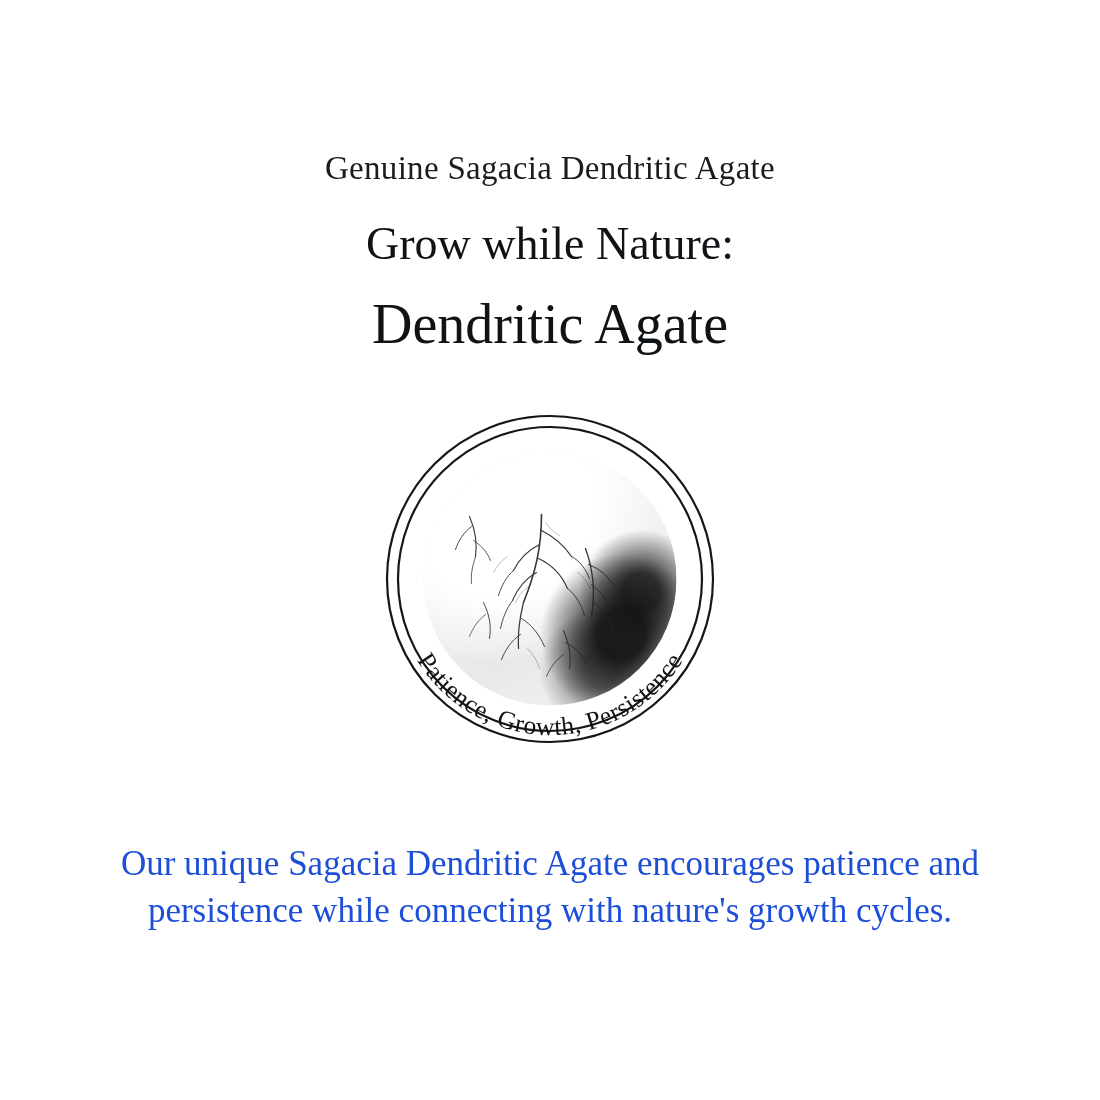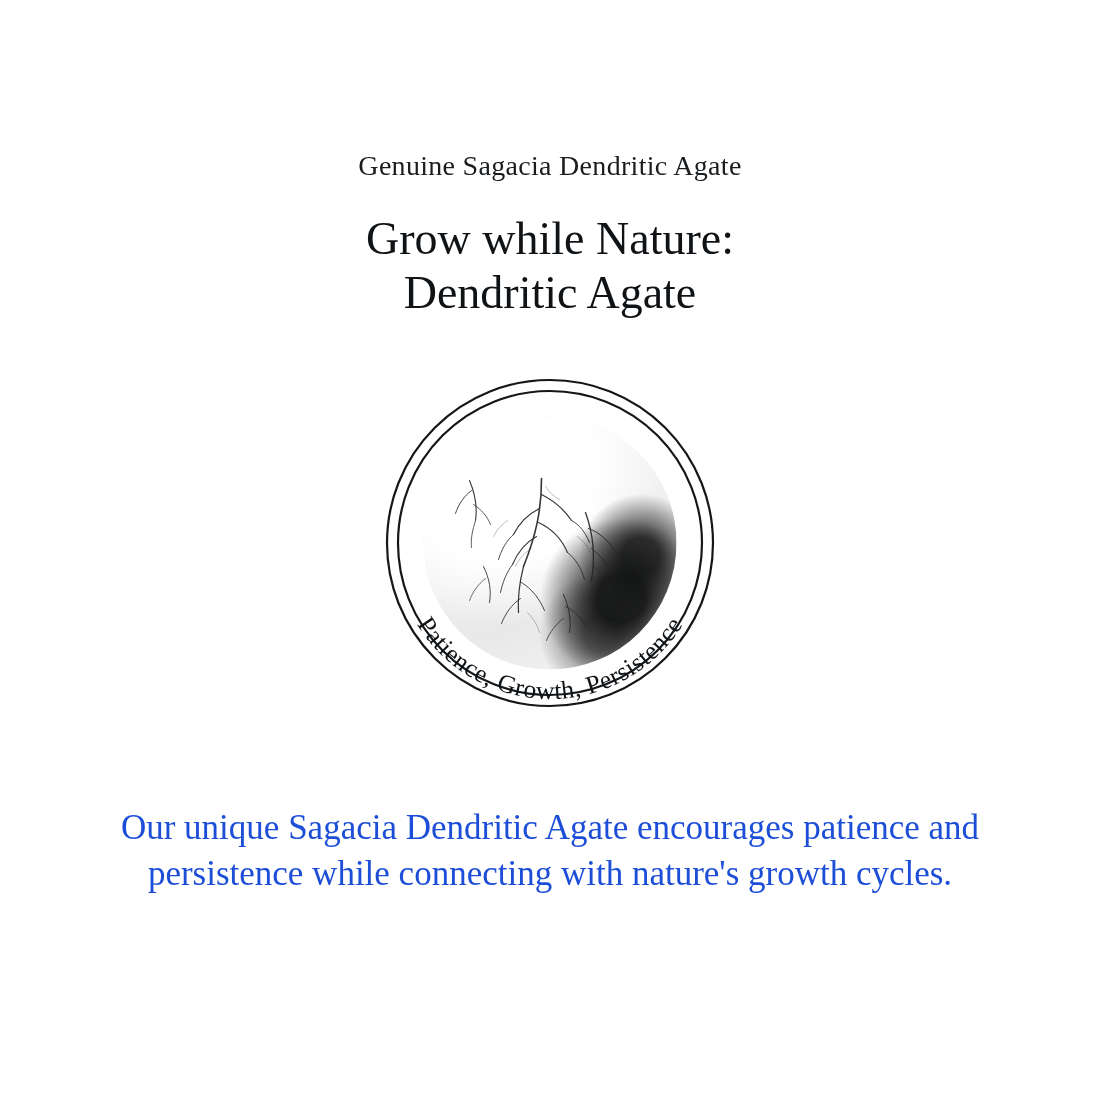--- a/index.html
+++ b/index.html
@@ -19,41 +19,41 @@
   .card {
     position: absolute;
     inset: 0;
     display: flex;
     flex-direction: column;
     align-items: center;
   }
 
   .eyebrow {
     margin-top: 150px;
-    font-size: 28px;
+    font-size: 33px;
     letter-spacing: 0.3px;
     color: #1a1d20;
     text-align: center;
   }
 
   .title-block {
     margin-top: 30px;
     text-align: center;
     line-height: 1.18;
   }
   .title-line1 {
     font-size: 46px;
     color: #101316;
     display: block;
   }
   .title-line2 {
-    font-size: 46px;
+    font-size: 56px;
     color: #101316;
     display: block;
-    margin-top: 0;
+    margin-top: 20px;
   }
 
   .emblem {
     position: relative;
     width: 400px;
     height: 400px;
     margin-top: 22px;
   }
   .emblem svg {
     position: absolute;

